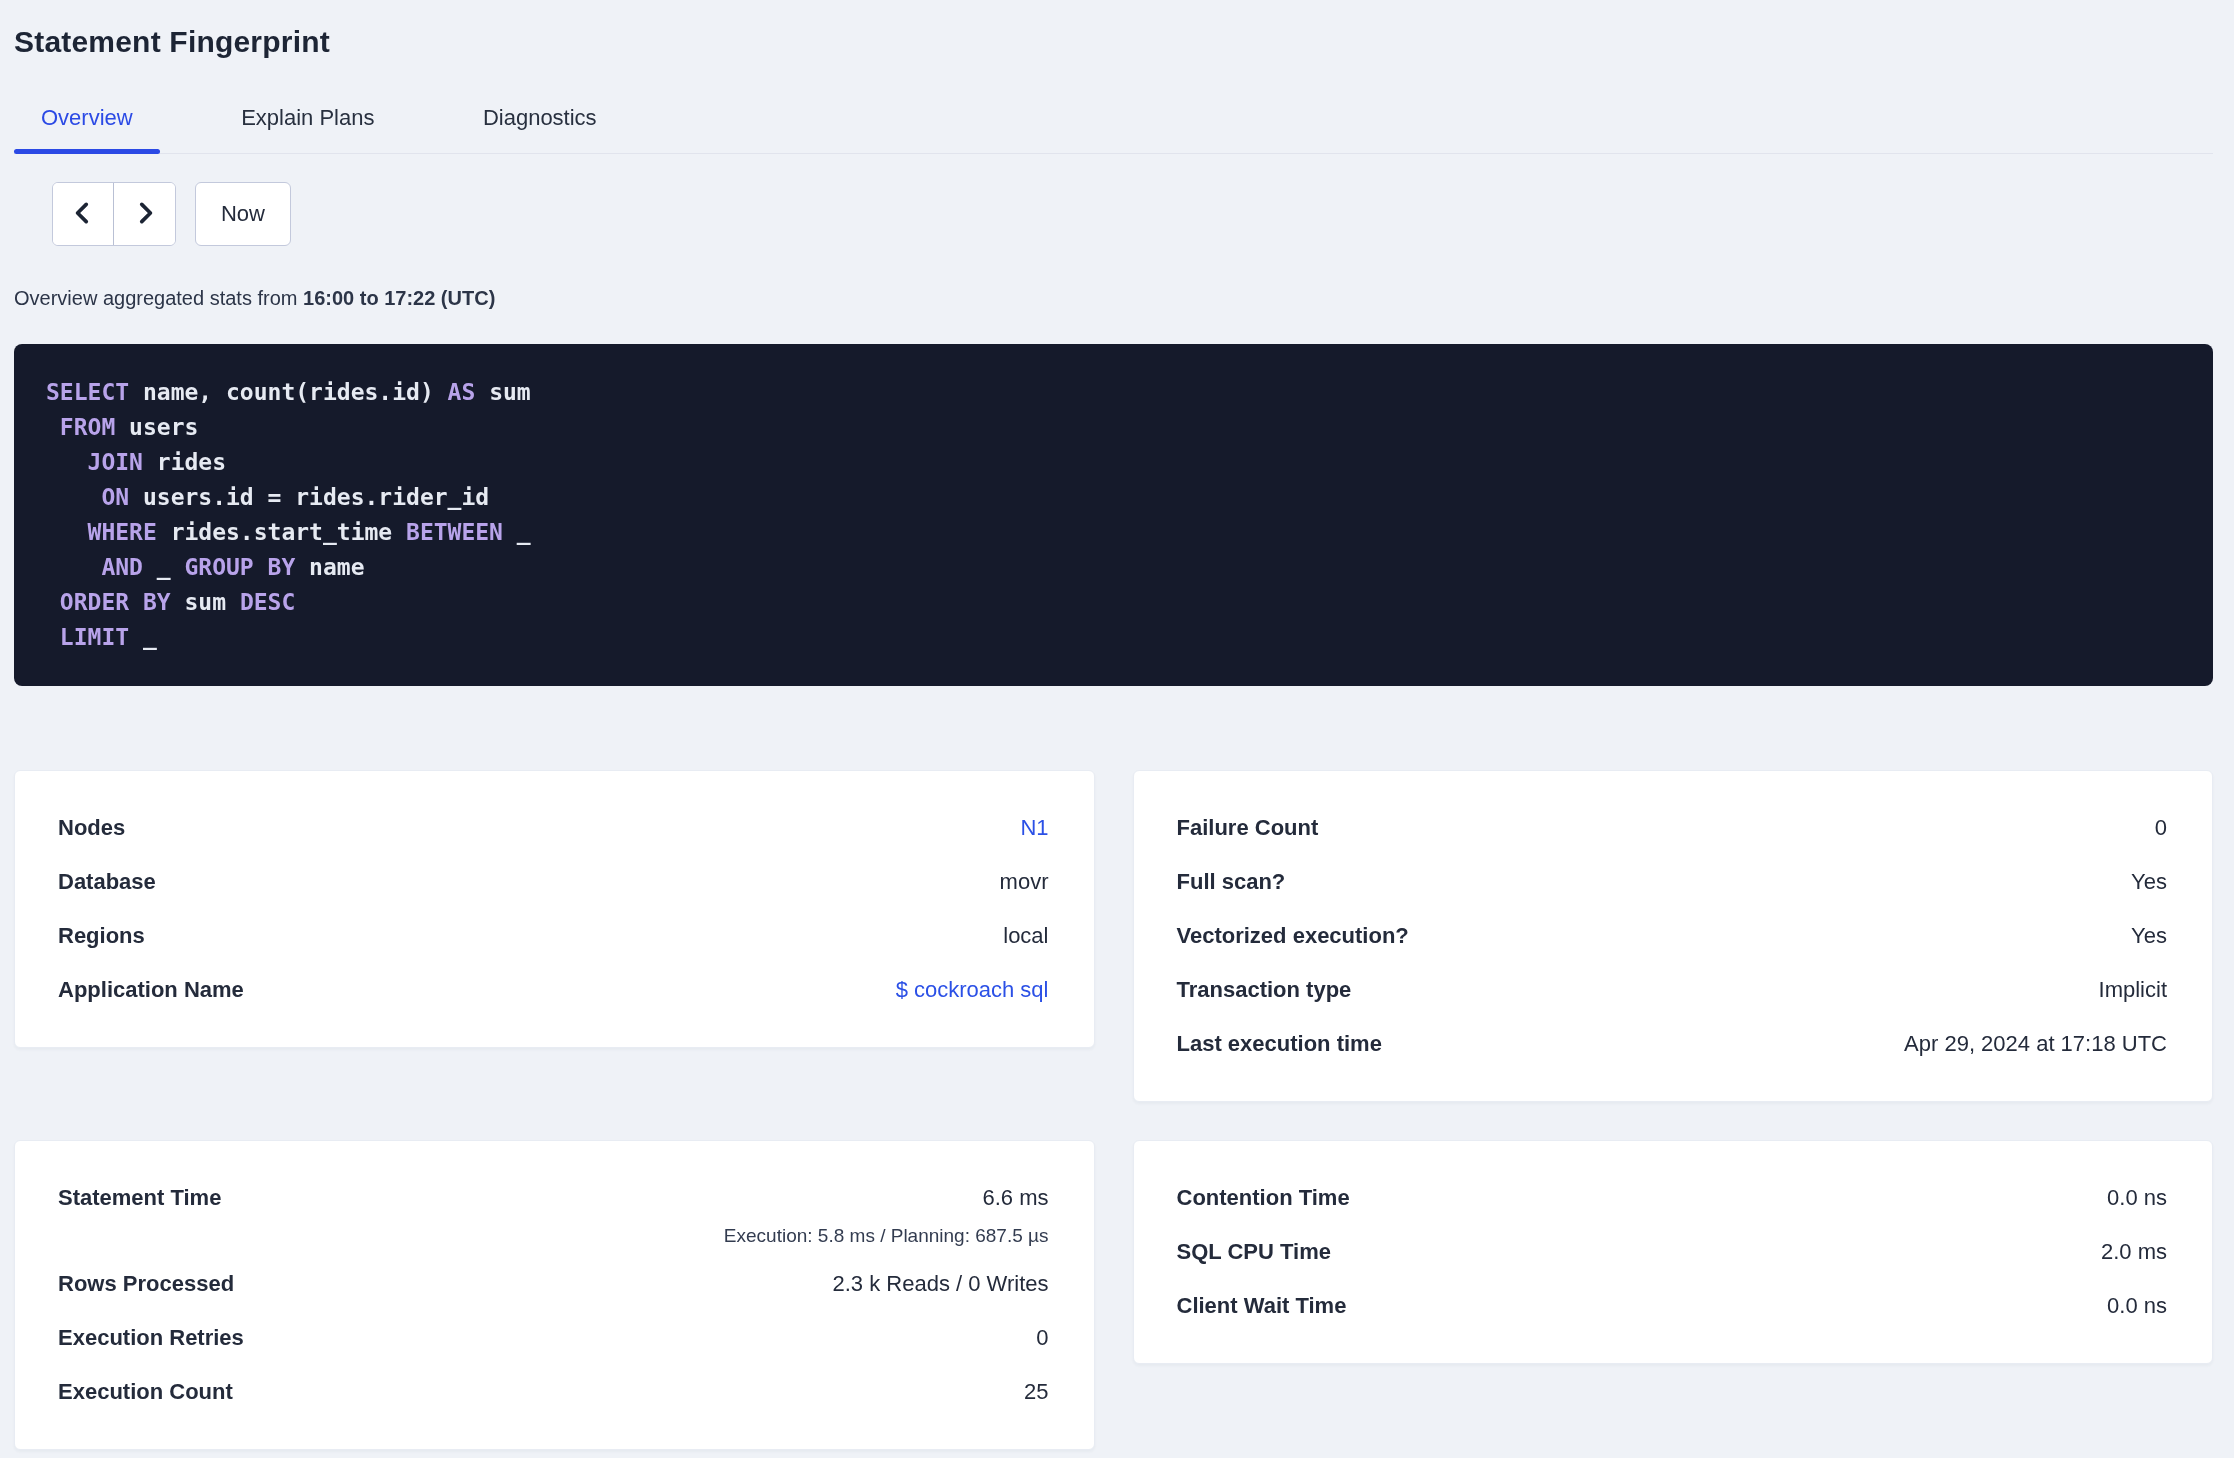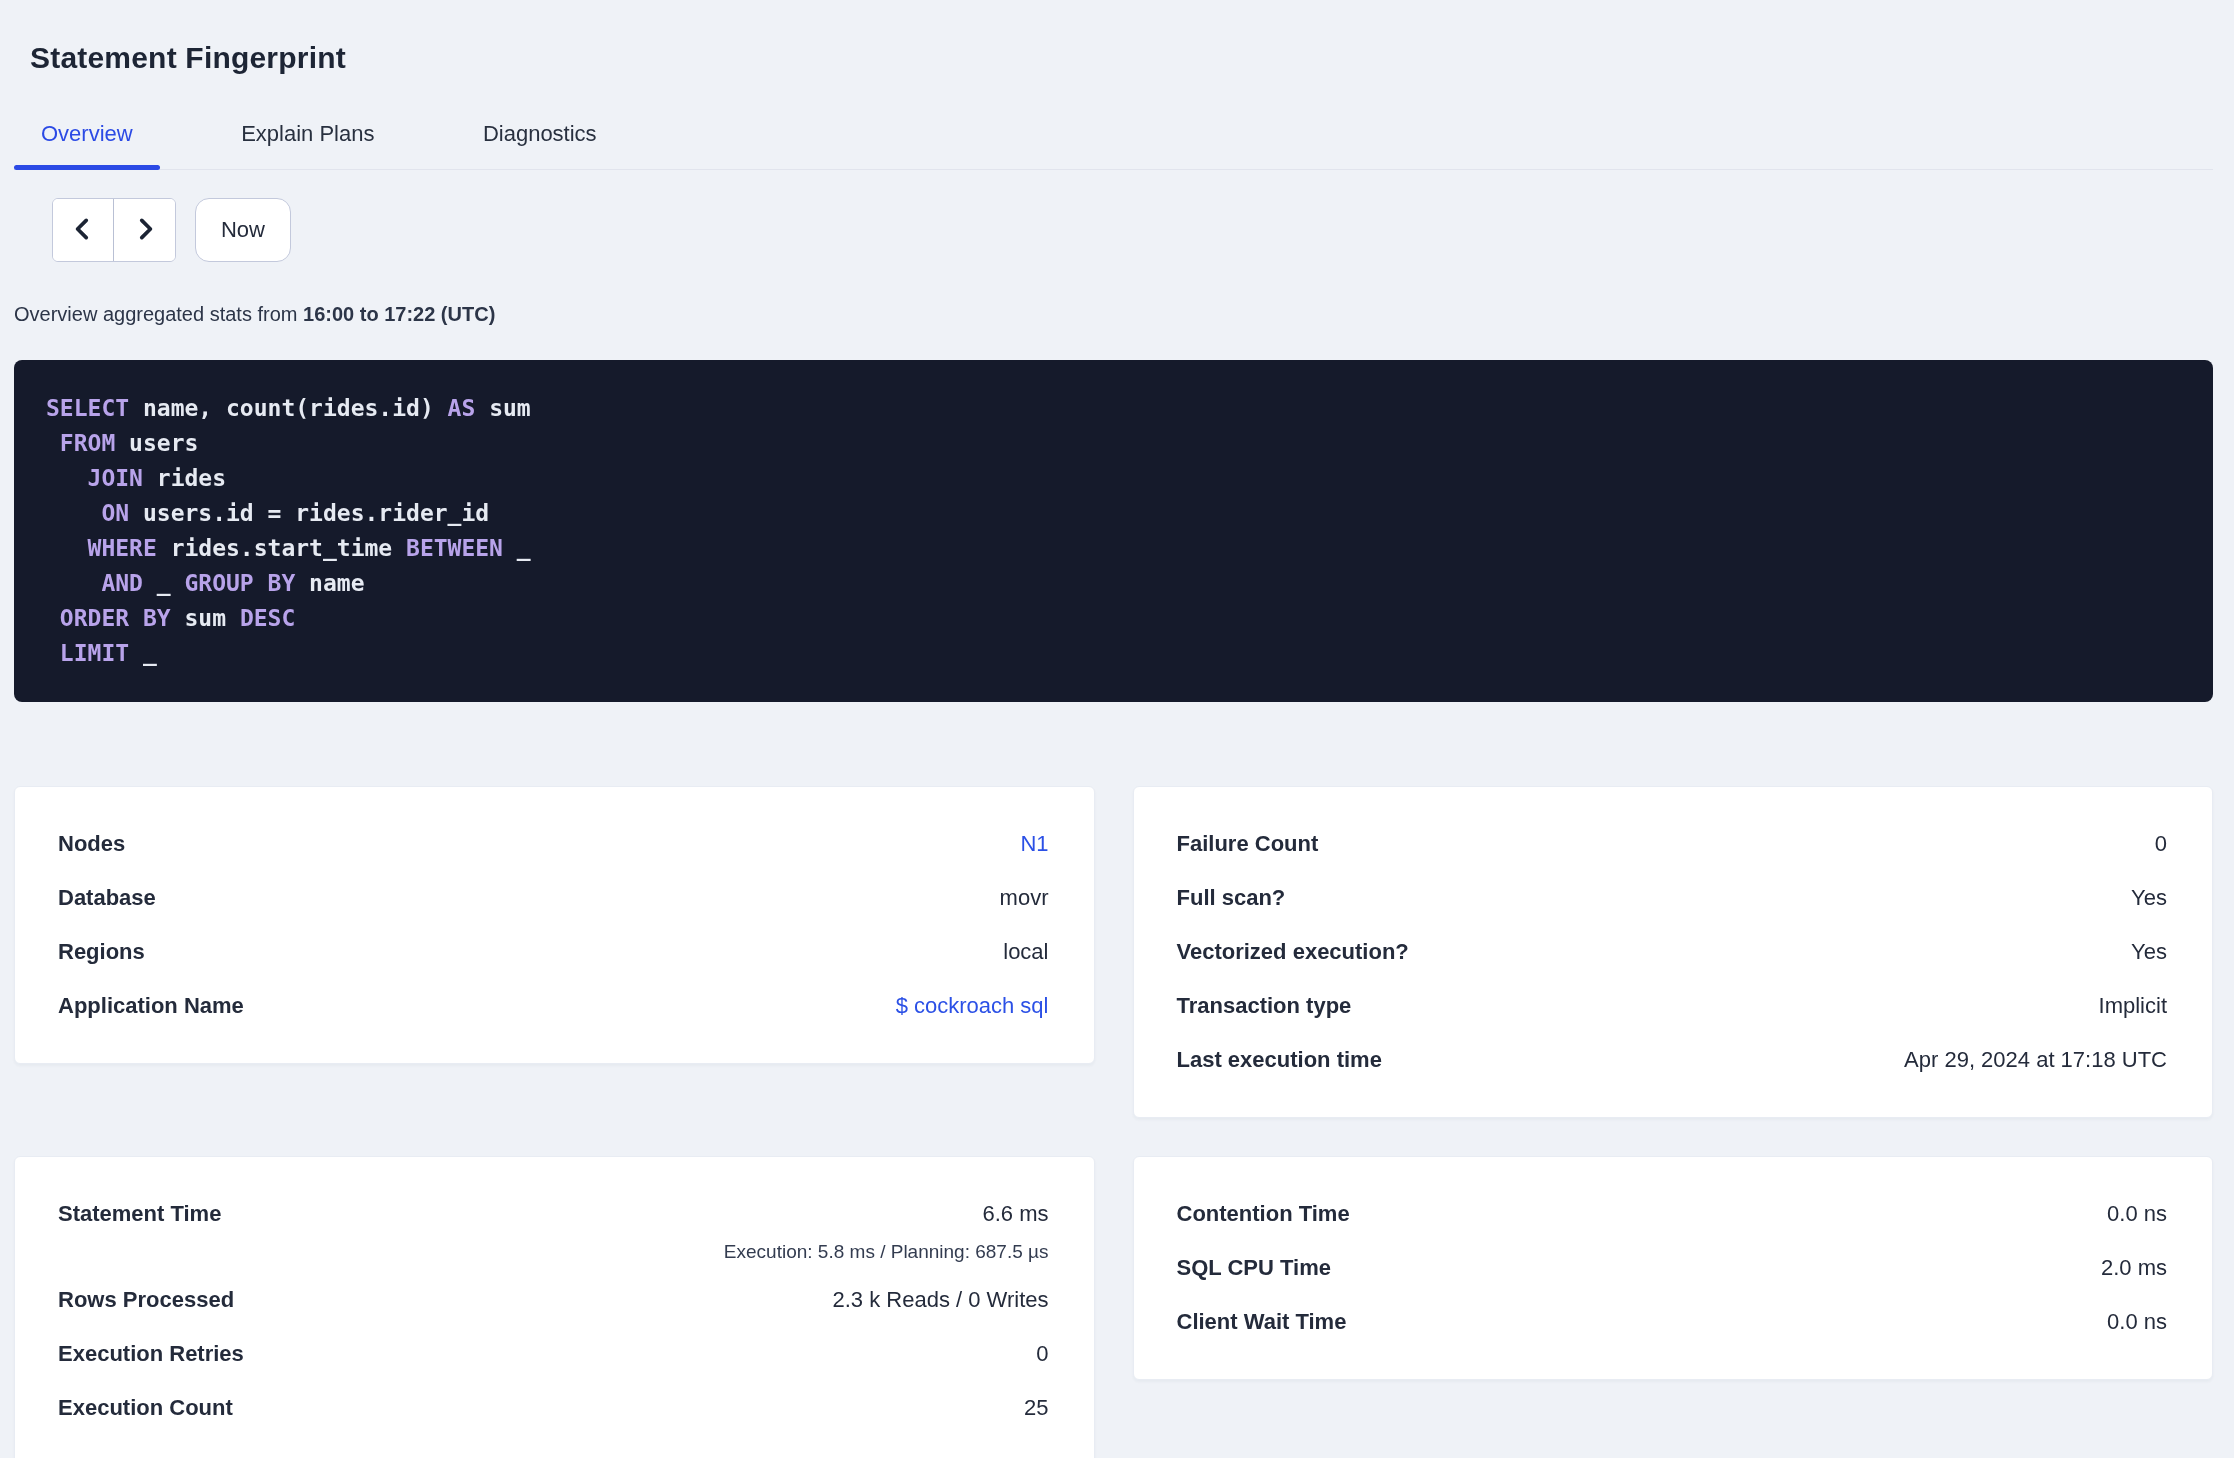--- a/index.html
+++ b/index.html
@@ -19,21 +19,21 @@
   html,body{margin:0;padding:0;}
   body{
     width:2234px;height:1458px;overflow:hidden;
     background:var(--page-bg);
     font-family:"Liberation Sans",sans-serif;
     color:var(--text-dark);
   }
   .page{width:2234px;height:1458px;padding:22px 21px 0 14px;}
 
   
-  .page-title{margin:16px;font-size:30px;line-height:40px;font-weight:700;color:#1d2535;letter-spacing:.2px;}
+  .page-title{margin:0;font-size:30px;line-height:40px;font-weight:700;color:#1d2535;letter-spacing:.2px;}
 
   
   .tab-bar{margin-top:43px;border-bottom:1px solid #e1e4ed;white-space:nowrap;}
   .tab{display:inline-block;position:relative;padding:0 27px 22px 27px;margin-right:50px;
        font-size:22px;line-height:26px;color:#28303f;cursor:pointer;}
   .tab.active{color:var(--accent);}
   .tab.active::after{content:"";position:absolute;left:0;right:0;bottom:-1px;height:5px;
        background:var(--accent);border-radius:3px;}
 
   
@@ -46,21 +46,21 @@
   .time-label{margin-left:27px;font-size:22px;color:var(--text-dark);}
   .dd-caret{margin-left:auto;display:flex;align-items:center;color:#39425a;}
 
   .arrow-group{display:flex;margin-left:38px;background:#fff;border:1px solid var(--btn-border);
        border-radius:6px;overflow:hidden;}
   .arrow-btn{width:61px;border:none;background:#fff;display:flex;align-items:center;justify-content:center;
        cursor:pointer;color:#1c2434;padding:0;}
   .arrow-btn:first-child{border-right:1px solid #b9c0d4;}
 
   .now-btn{margin-left:19px;width:96px;background:#fff;border:1px solid var(--btn-border);
-       border-radius:14px;font-size:22px;color:var(--text-dark);cursor:pointer;
+       border-radius:6px;font-size:22px;color:var(--text-dark);cursor:pointer;
        font-family:"Liberation Sans",sans-serif;}
 
   
   .caption{margin:41px 0 0 0;font-size:20px;color:#2c3548;}
   .caption b{font-weight:700;}
 
   
   .sql-box{margin-top:34px;background:var(--code-bg);border-radius:8px;padding:31px 32px;
        font-family:"DejaVu Sans Mono",monospace;font-size:23px;line-height:35px;
        white-space:pre;color:var(--code-id);}

